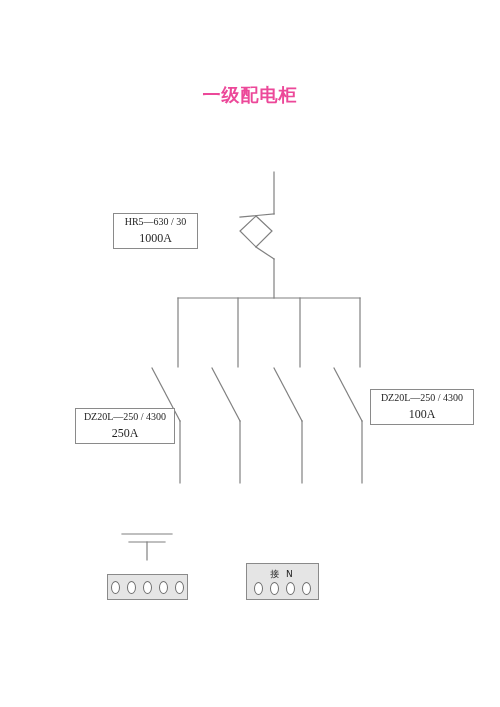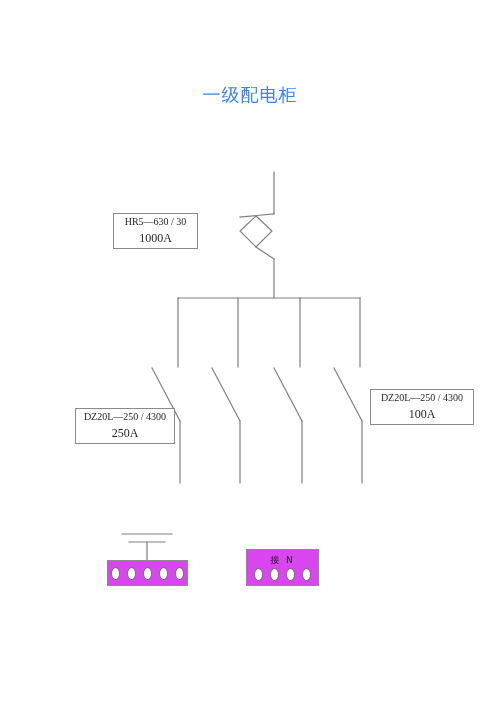--- a/index.html
+++ b/index.html
@@ -25,23 +25,23 @@
   }
 
   .page-title {
     position: absolute;
     left: 0;
     top: 83px;
     width: 500px;
     text-align: center;
     font-size: 18px;
     letter-spacing: 1px;
-    color: #3b82f6;
+    color: #ec4899;
     font-family: "DejaVu Sans", "Liberation Sans", sans-serif;
-    font-weight: 400;
+    font-weight: 700;
   }
 
   svg.schematic {
     position: absolute;
     left: 0;
     top: 0;
     width: 500px;
     height: 707px;
     overflow: visible;
   }
@@ -63,25 +63,26 @@
   .label-box .line1 { font-size: 10px; white-space: nowrap; }
   .label-box .line2 { font-size: 12px; white-space: nowrap; }
 
   #label-main-switch { left: 113px; top: 213px; width: 85px; height: 36px; }
   #label-breaker-left { left: 75px; top: 408px; width: 100px; height: 36px; }
   #label-breaker-right { left: 370px; top: 389px; width: 104px; height: 36px; }
 
   .terminal-box {
     position: absolute;
     border: 1px solid #8a8a8a;
-    background: #d946ef;
+    background: #e5e5e5;
     box-sizing: border-box;
     display: flex;
     align-items: center;
     justify-content: center;
+    margin-top: 14px;
   }
   .terminal-row {
     display: flex;
     align-items: center;
     justify-content: center;
     gap: 7px;
   }
   .terminal-dot {
     width: 9px;
     height: 13px;

